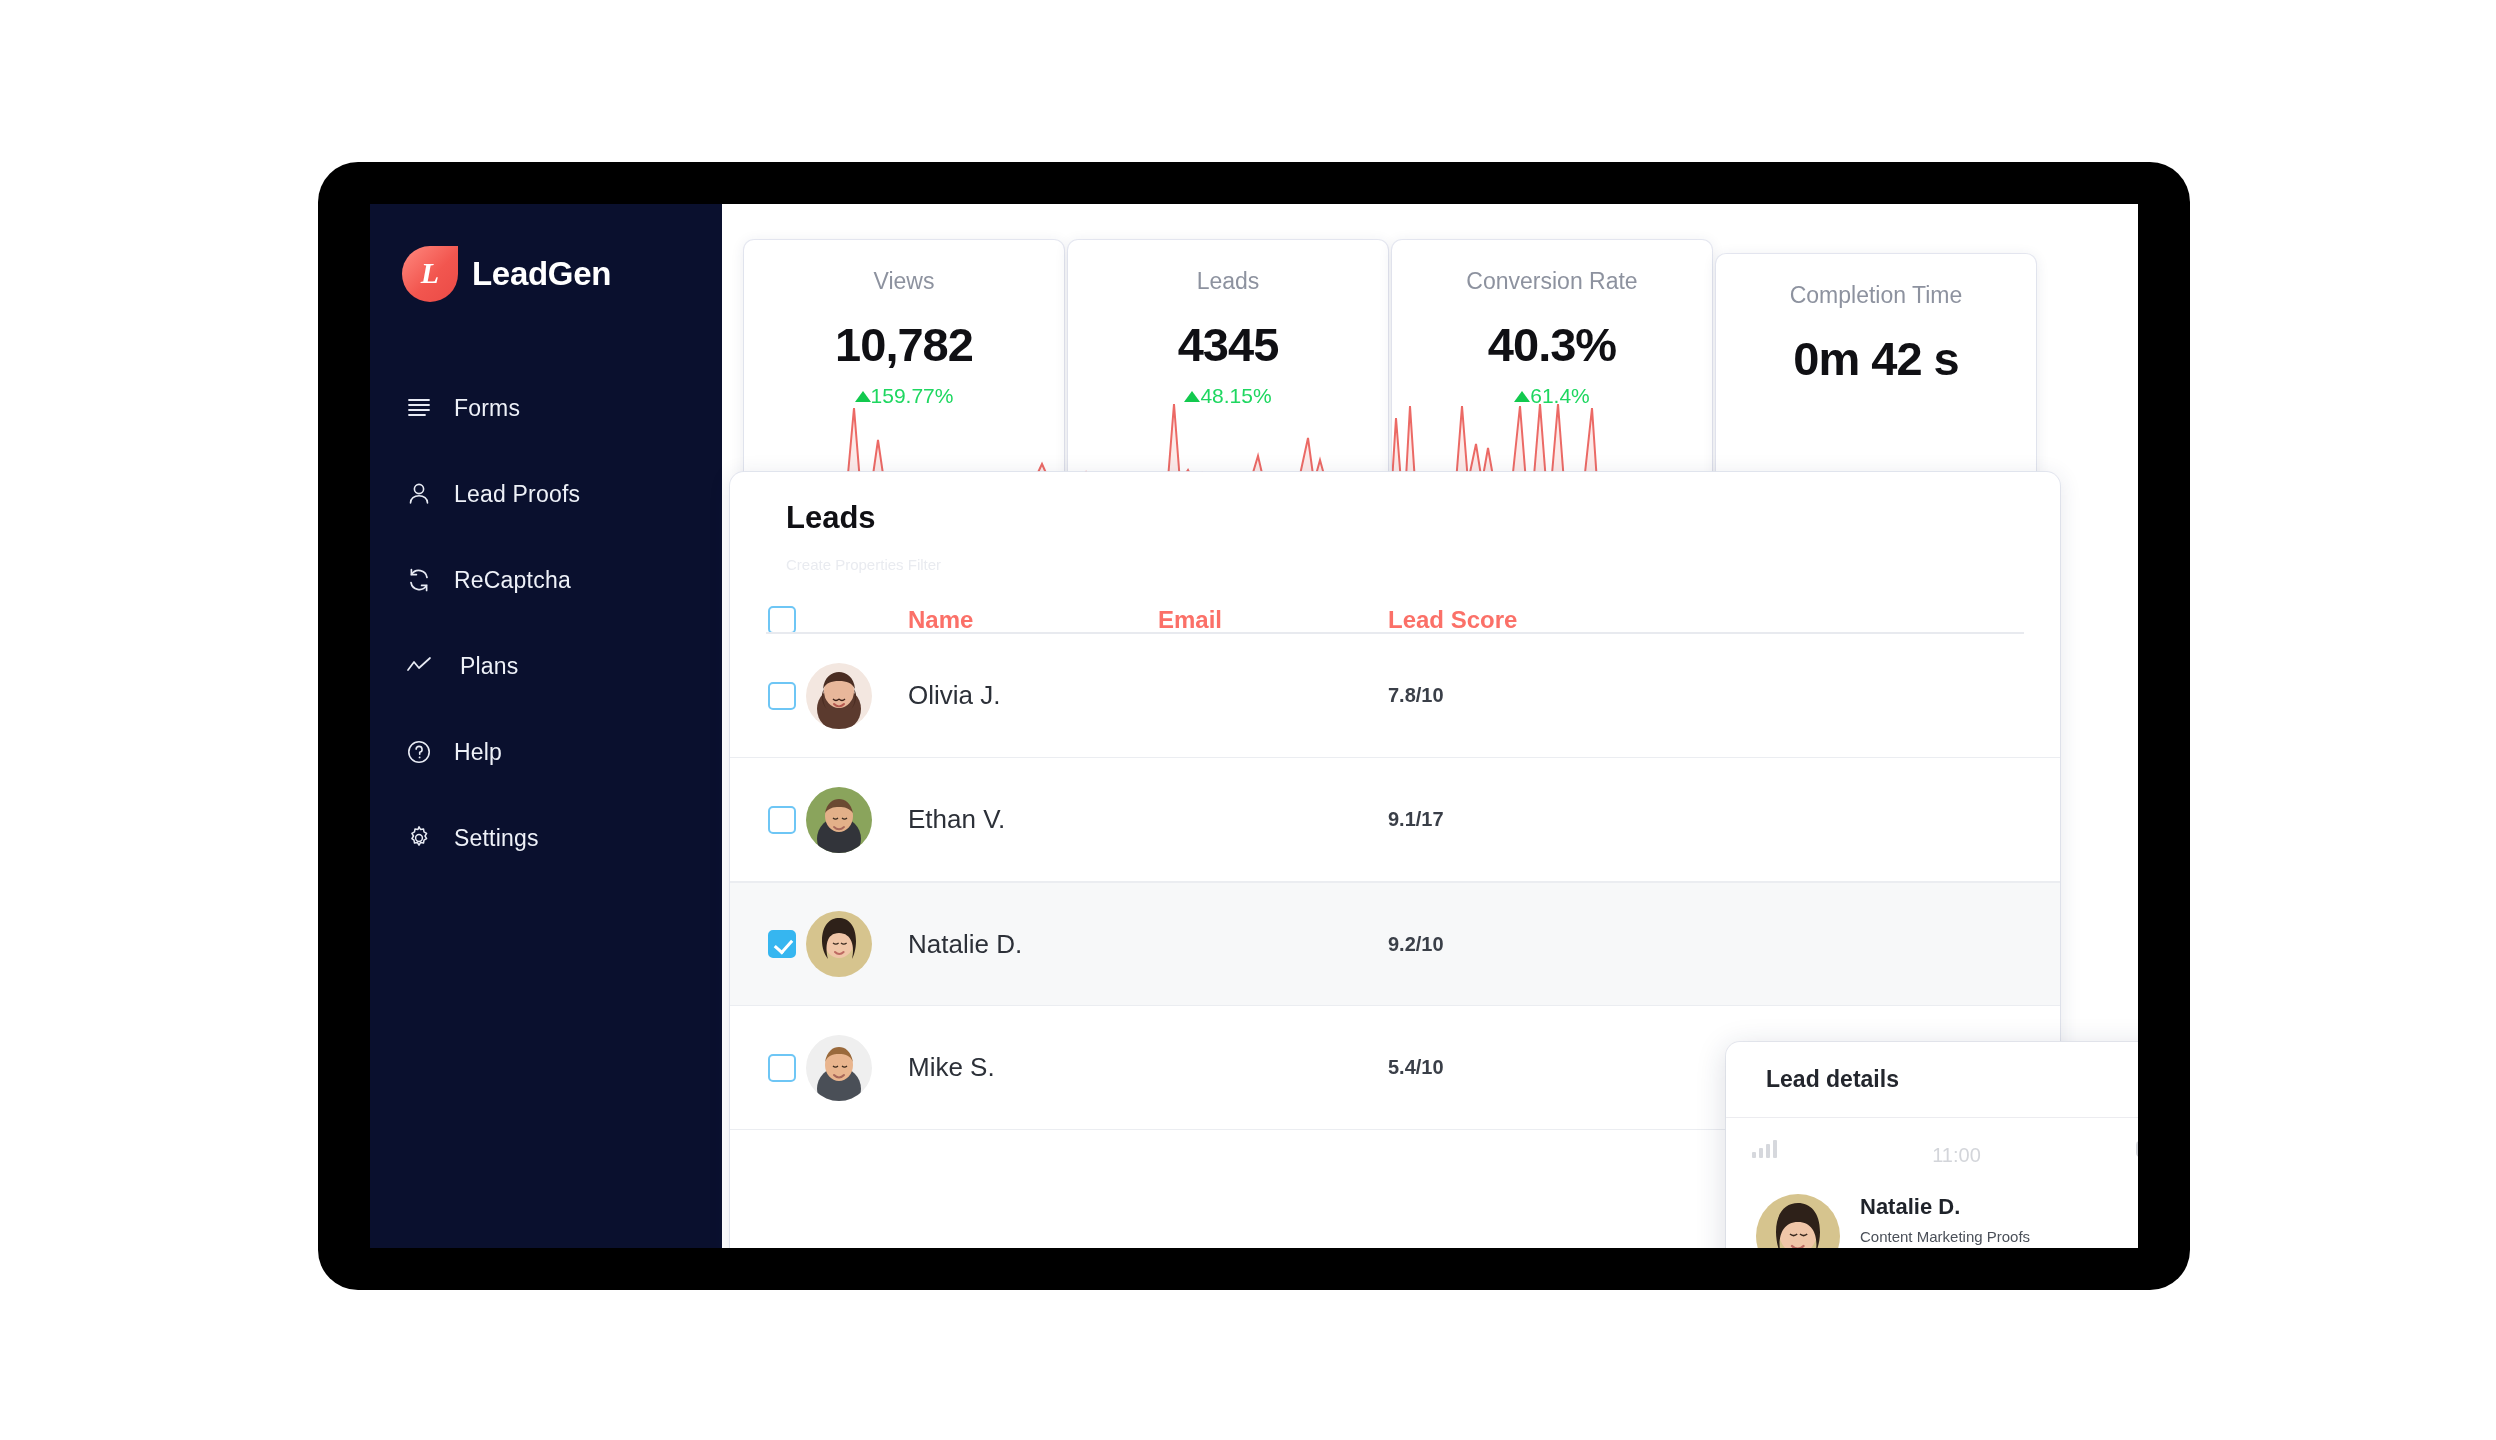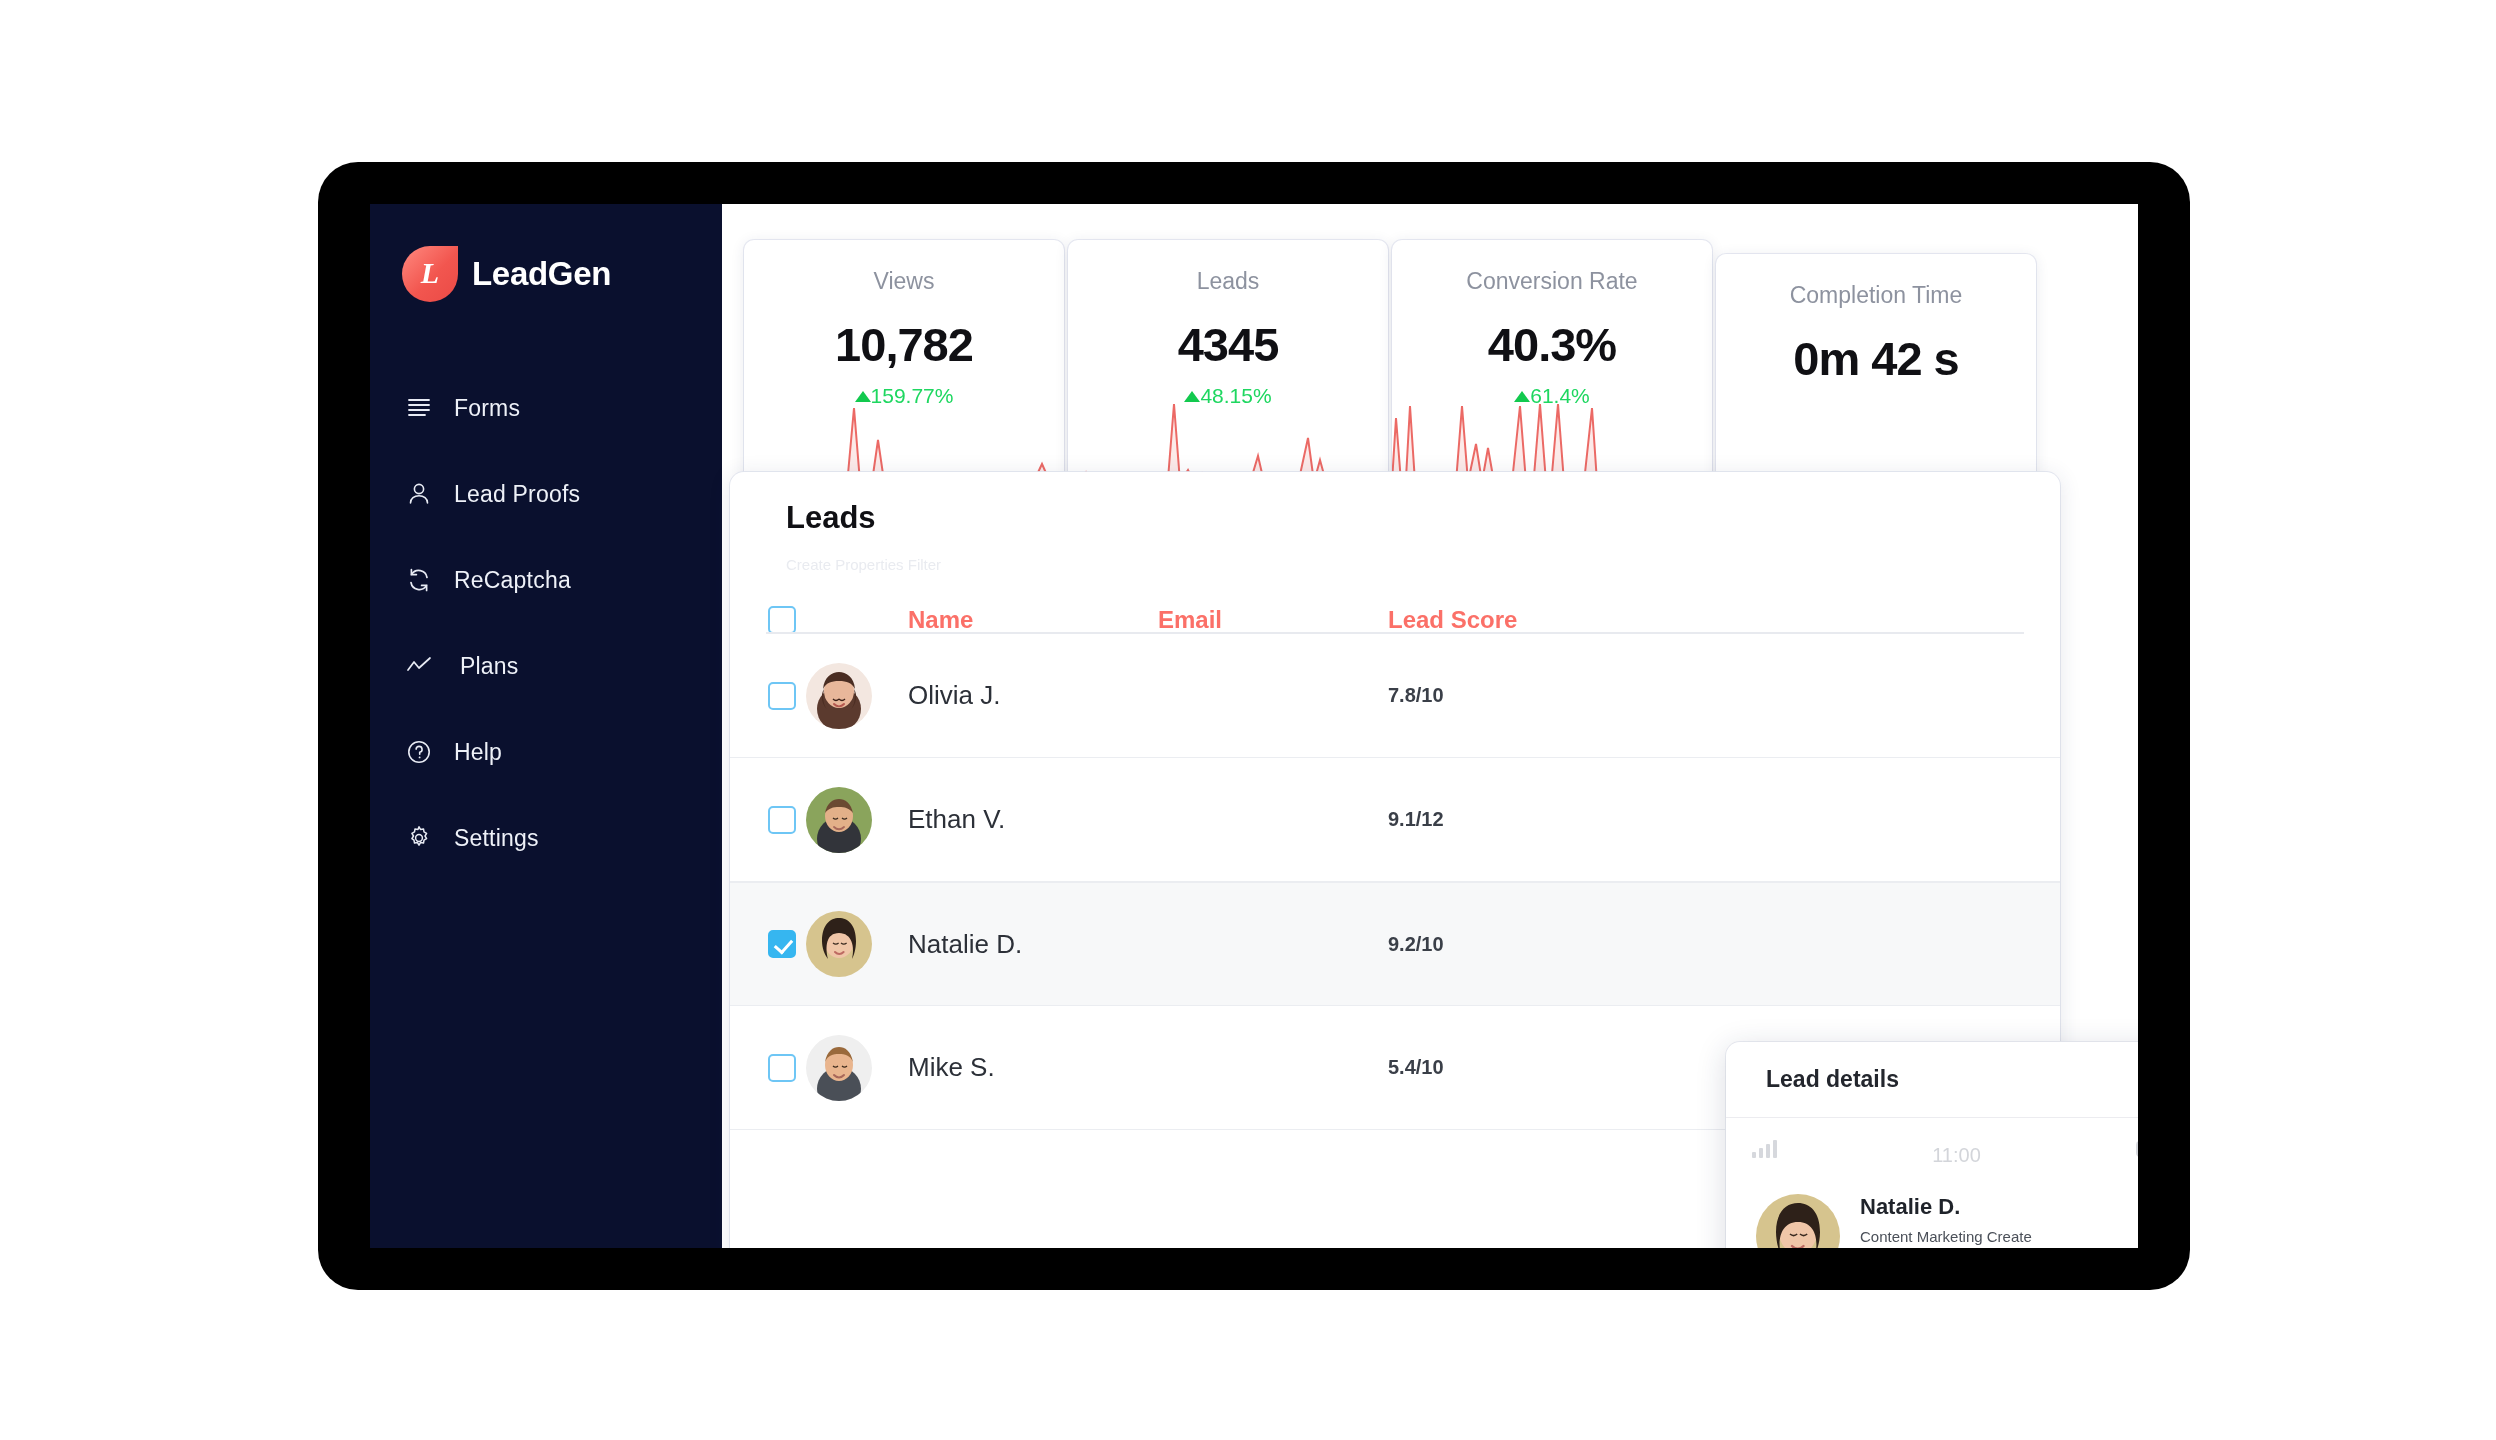--- a/index.html
+++ b/index.html
@@ -539,21 +539,21 @@
                 <circle cx="33" cy="52" r="22" fill="#32343a"></circle>
                 <ellipse cx="33" cy="29" rx="14" ry="16" fill="#e3b089"></ellipse>
                 <path d="M19 26c2-10 8-14 14-14s12 4 14 14c-4-5-8-6-14-6s-10 1-14 6z" fill="#6b4a32"></path>
                 <path d="M27 31c1.6 1.4 3.4 1.4 5 0M36 31c1.6 1.4 3.4 1.4 5 0" stroke="#3a2a1e" stroke-width="1.3" fill="none"></path>
                 <path d="M28 40c3 3 7 3 10 0" stroke="#a8685a" stroke-width="1.8" fill="none" stroke-linecap="round"></path>
               </svg>
             </div>
           </div>
           <div class="col-name lead-name">Ethan V.</div>
           <div class="col-email"></div>
-          <div class="col-score lead-score">9.1/12</div>
+          <div class="col-score lead-score">9.1/17</div>
         </div>
 
         <div class="lead-row selected" style="top:410px;">
           <div class="col-check">
             <span class="cbox checked"></span>
           </div>
           <div class="col-avatar">
             <div class="avatar">
               <svg viewBox="0 0 66 66">
                   <rect width="66" height="66" fill="#d6c48e"></rect>
@@ -612,21 +612,21 @@
             <svg viewBox="0 0 84 84">
                 <rect width="84" height="84" fill="#d6c48e"></rect>
               <ellipse cx="42" cy="38" rx="19" ry="22" fill="#f0c6a8"></ellipse>
               <path d="M20 38C20 18 30 9 42 9s22 9 22 29c0 10-3 18-5 23 4-15 0-33-17-33s-21 18-17 33c-3-6-5-15-5-23z" fill="#2e2119"></path>
               <path d="M34 40c2.3 2 4.9 2 7.2 0M44 40c2.3 2 4.9 2 7.2 0" stroke="#3a2a20" stroke-width="1.6" fill="none"></path>
               <path d="M36 52c3.5 3.4 8 3.4 11.5 0" stroke="#bd6a62" stroke-width="2.4" fill="none" stroke-linecap="round"></path>
             </svg>
           </div>
           <div>
             <div id="popup-person-name">Natalie D.</div>
-            <div class="popup-meta">Content Marketing Create</div>
+            <div class="popup-meta">Content Marketing Proofs</div>
             <div class="popup-meta bold">ED Solutions</div>
 
           </div>
         </div>
 
       </aside>
 
     </main>
   </div>
 </div>

